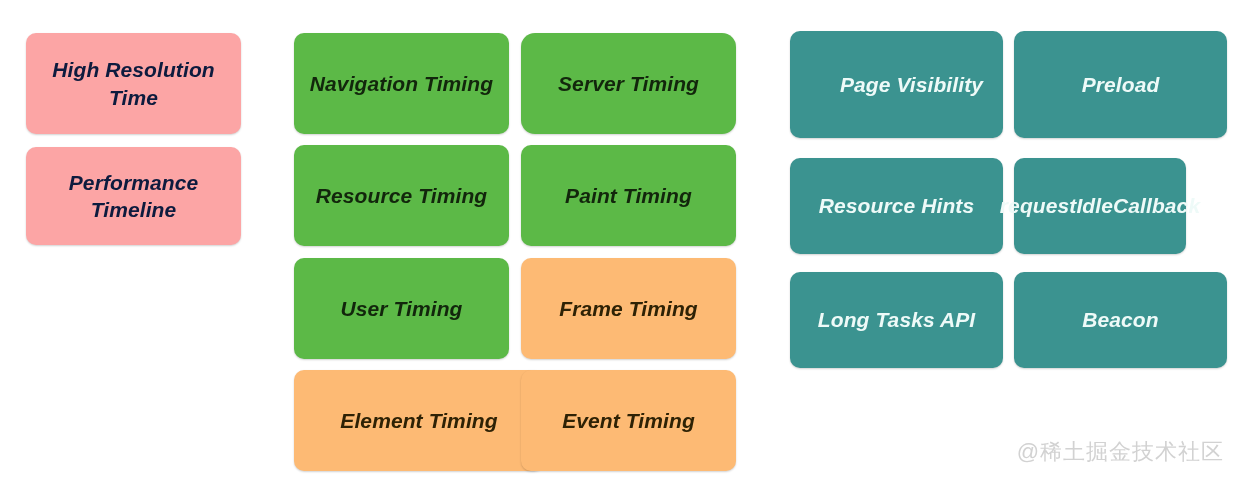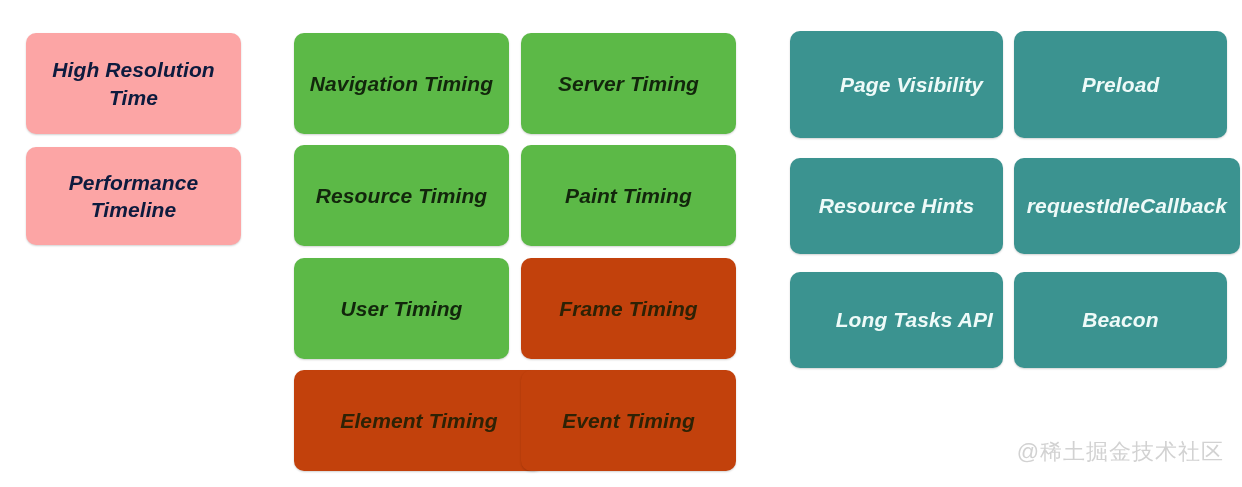--- a/index.html
+++ b/index.html
@@ -35,21 +35,21 @@
     padding: 4px 10px;
     box-shadow: 0 1px 2px rgba(0,0,0,0.18);
     user-select: none;
   }
   .card-label {
     display: block;
     white-space: pre-line;
   }
   .group-blue .card   { background: #fca5a5; color: #0d1b3e; }
   .group-green .card  { background: #5cb947; color: #12260c; text-align: right; }
-  .group-yellow .card { background: #c2410c; color: #2e2205; }
+  .group-yellow .card { background: #fdba74; color: #2e2205; }
   .group-teal .card   { background: #3b9390; color: #eefaf8; }
 
   .watermark {
     position: absolute;
     right: 18px;
     bottom: 20px;
     font-size: 22px;
     font-style: normal;
     font-weight: 400;
     color: #d2d2d2;
@@ -69,21 +69,21 @@
       </div>
       <div class="card" style="left: 26px; top: 147px; width: 215px; height: 98px;">
         <span class="card-label">Performance
 Timeline</span>
       </div>
     </div>
     <div class="group group-green">
       <div class="card" style="left: 294px; top: 33px; width: 215px; height: 101px;">
         <span class="card-label">Navigation Timing</span>
       </div>
-      <div class="card" style="left: 521px; top: 33px; width: 215px; height: 101px;">
+      <div class="card" style="left: 521px; top: 33px; width: 215px; height: 101px; border-radius: 14px;">
         <span class="card-label">Server Timing</span>
       </div>
       <div class="card" style="left: 294px; top: 145px; width: 215px; height: 101px;">
         <span class="card-label">Resource Timing</span>
       </div>
       <div class="card" style="left: 521px; top: 145px; width: 215px; height: 101px;">
         <span class="card-label">Paint Timing</span>
       </div>
       <div class="card" style="left: 294px; top: 258px; width: 215px; height: 101px;">
         <span class="card-label">User Timing</span>
@@ -103,24 +103,24 @@
     <div class="group group-teal">
       <div class="card" style="left: 790px; top: 31px; width: 213px; height: 107px; padding-left: 40px;">
         <span class="card-label">Page Visibility</span>
       </div>
       <div class="card" style="left: 1014px; top: 31px; width: 213px; height: 107px;">
         <span class="card-label">Preload</span>
       </div>
       <div class="card" style="left: 790px; top: 158px; width: 213px; height: 96px;">
         <span class="card-label">Resource Hints</span>
       </div>
-      <div class="card" style="left: 1014px; top: 158px; width: 226px; height: 96px; align-items: center;">
+      <div class="card" style="left: 1014px; top: 158px; width: 172px; height: 96px; align-items: center;">
         <span class="card-label">requestIdleCallback</span>
       </div>
-      <div class="card" style="left: 790px; top: 272px; width: 213px; height: 96px; justify-content: flex-end;">
+      <div class="card" style="left: 790px; top: 272px; width: 213px; height: 96px;">
         <span class="card-label">Long Tasks API</span>
       </div>
       <div class="card" style="left: 1014px; top: 272px; width: 213px; height: 96px;">
         <span class="card-label">Beacon</span>
       </div>
     </div>
   </div>
 
 <div class="watermark">@稀土掘金技术社区</div>
 

